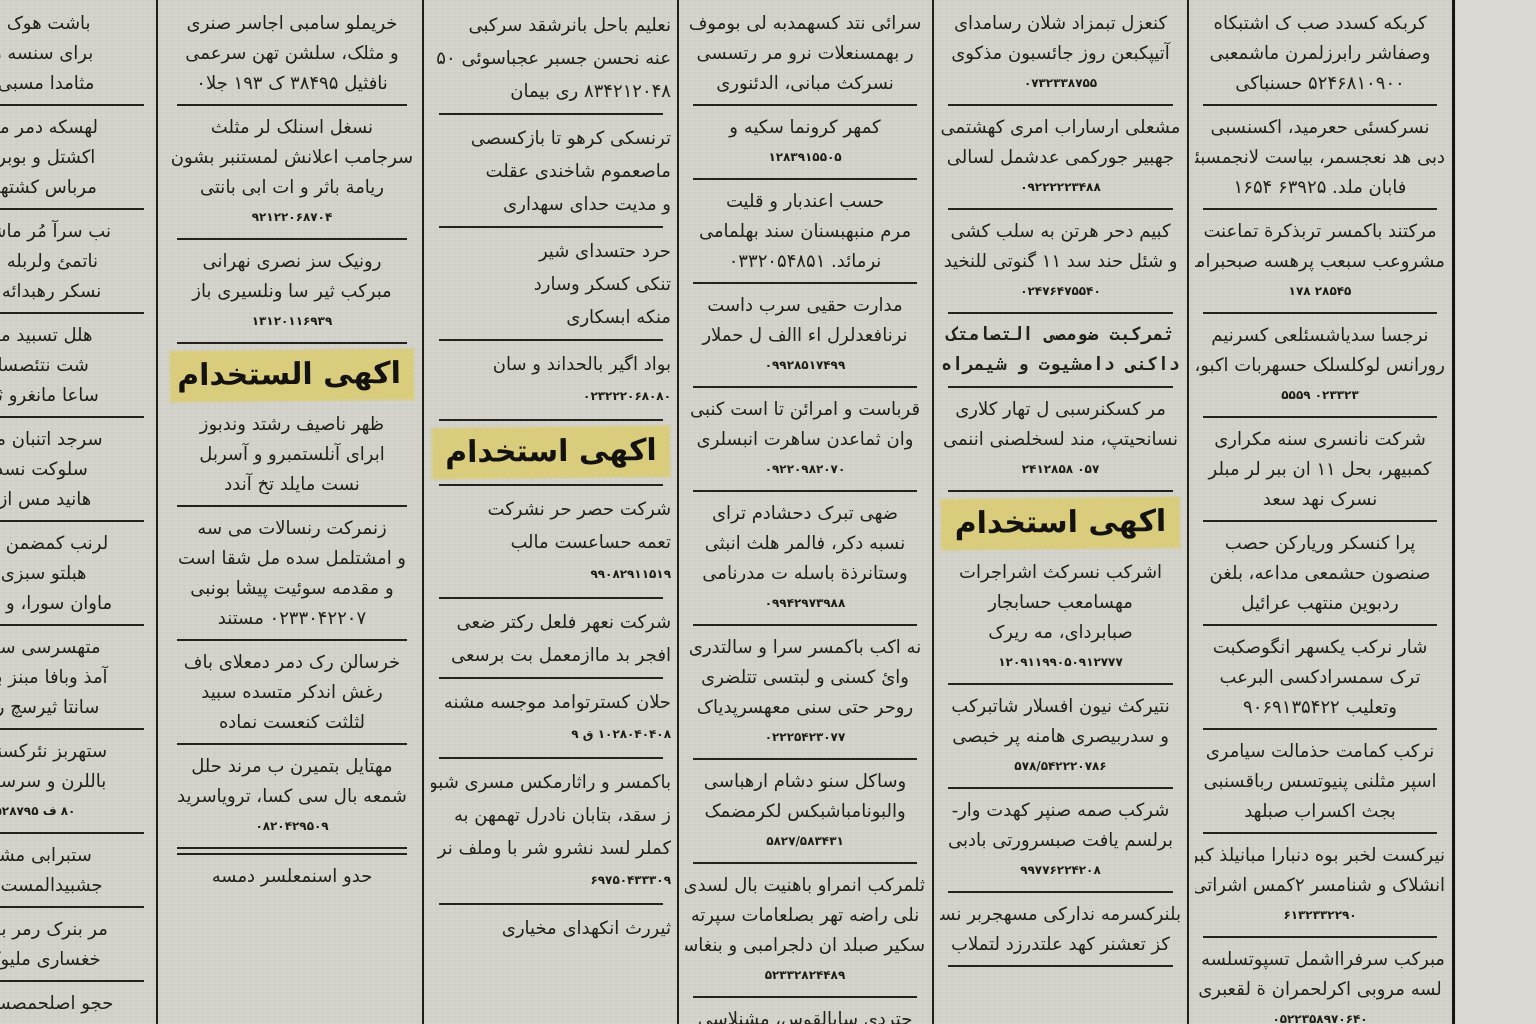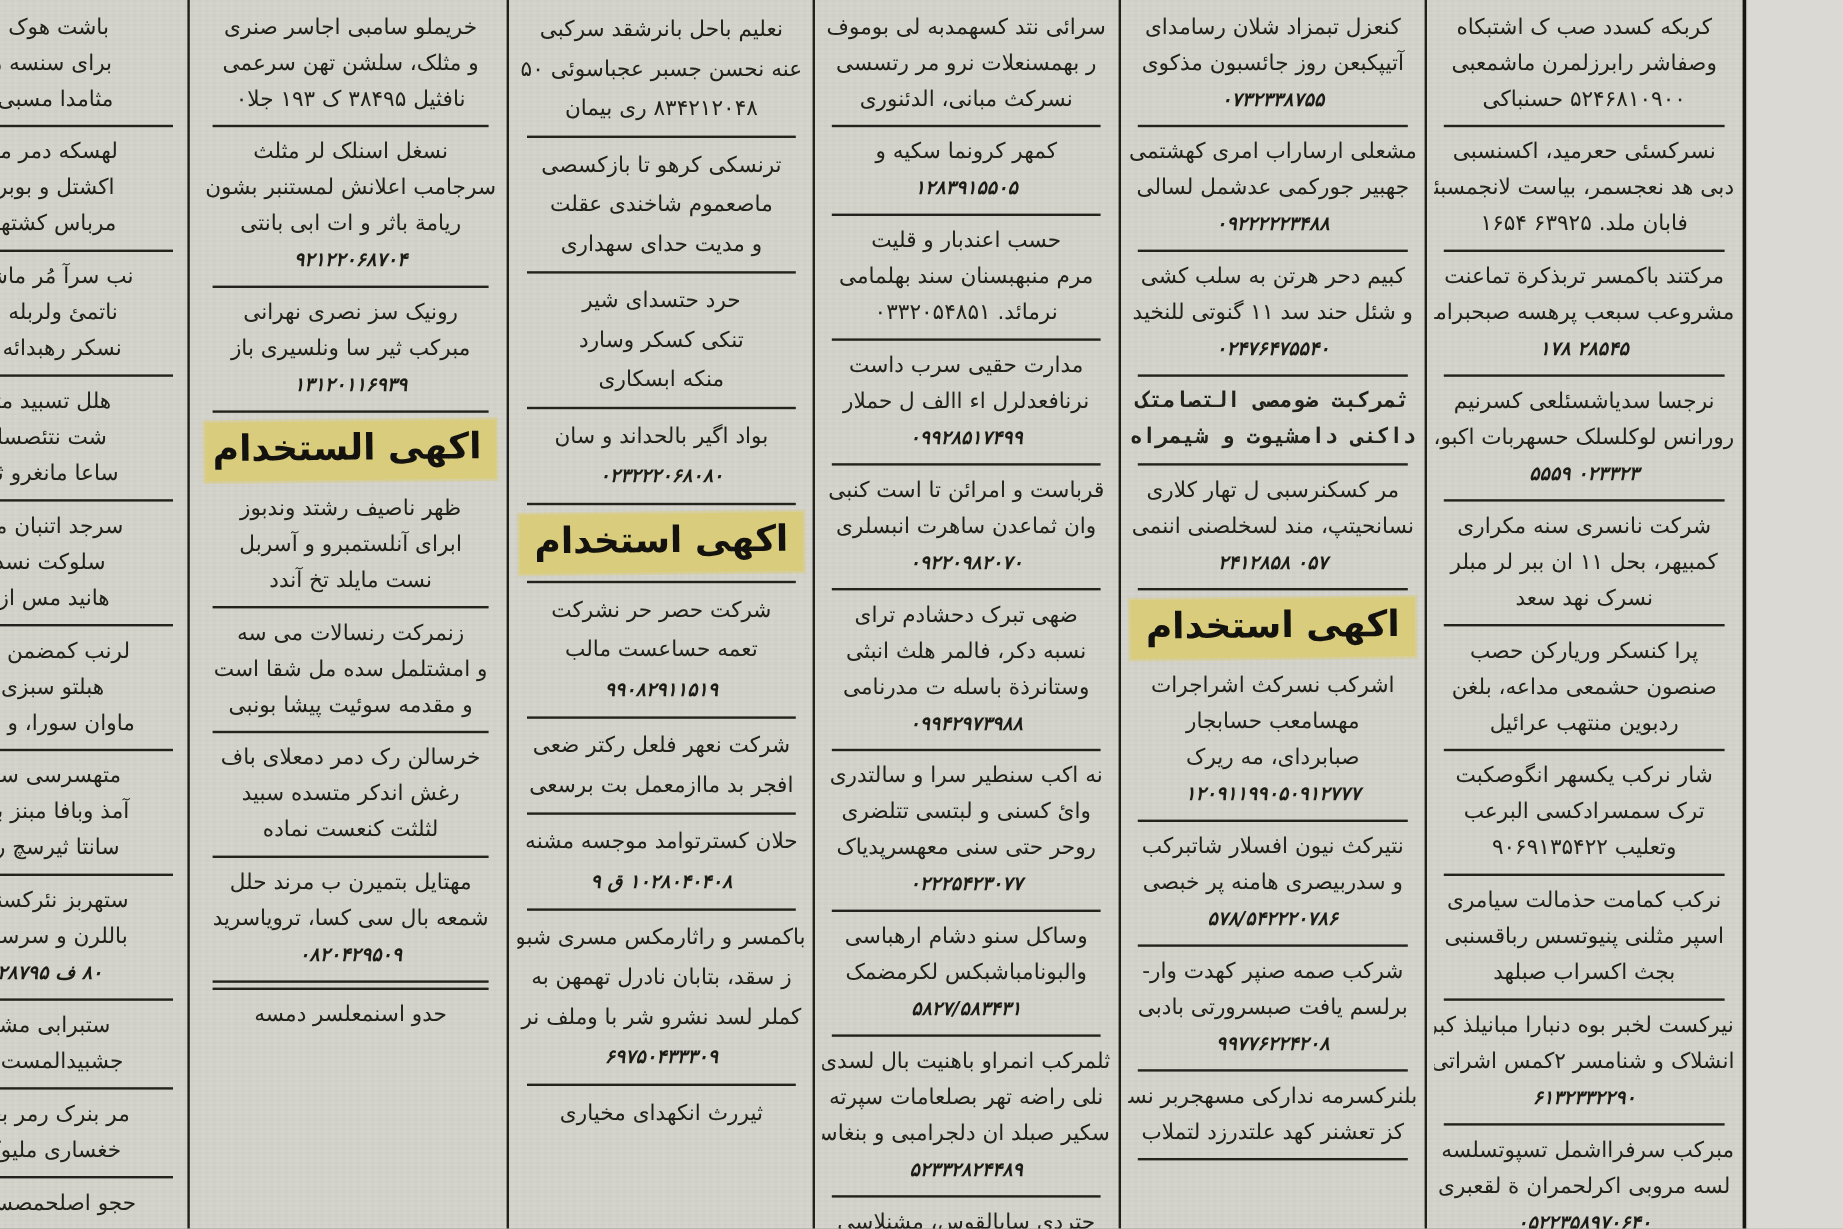--- a/index.html
+++ b/index.html
@@ -27,27 +27,26 @@
   .block{padding:2px 2px;}
   .block p{
     margin:0;
     text-align:center;
     font-size:18px;
     line-height:30px;
     white-space:nowrap;
     overflow:hidden;
     color:#23211b;
   }
-  .col-3 .block p{line-height:33px;}
+  .col-3 .block p{line-height:33px;text-align:right;}
   .block p.num{
-    font-size:16px;
+    font-size:12px;
     letter-spacing:4px;
     font-weight:bold;
     color:#1d1b16;
-    font-style:italic;
   }
   .block.bold p{font-weight:bold;font-family:Liberation Mono, monospace;}
   .rule{border-top:2px solid #23221d;margin:4px 10px;height:0;}
   .heading{
     margin:7px 4px;
     padding:5px 12px 9px;
     background:#d9cc7c;
     box-shadow:0 0 0 2px rgba(217,204,124,0.55);
     text-align:center;
     font-size:30px;
@@ -156,20 +155,21 @@
       <div class="block">
         <p>ظهر ناصیف رشتد وندبوز</p>
         <p>ابرای آنلستمبرو و آسربل</p>
         <p>نست مایلد تخ آندد</p>
       </div>
       <div class="rule"></div>
       <div class="block">
         <p>زنمرکت رنسالات می سه</p>
         <p>و امشتلمل سده مل شقا است</p>
         <p>و مقدمه سوئیت پیشا بونبی</p>
+        <p>۰۲۳۳۰۴۲۲۰۷ مستند</p>
       </div>
       <div class="rule"></div>
       <div class="block">
         <p>خرسالن رک دمر دمعلای باف</p>
         <p>رغش اندکر متسده سبید</p>
         <p>لثلثت کنعست نماده</p>
       </div>
       <div class="rule"></div>
       <div class="block">
         <p>مهتایل بتمیرن ب مرند حلل</p>
@@ -266,21 +266,21 @@
       </div>
       <div class="rule"></div>
       <div class="block">
         <p>ضهی تبرک دحشادم ترای</p>
         <p>نسبه دکر، فالمر هلث انبثی</p>
         <p>وستانرذة باسله ت مدرنامی</p>
         <p class="num">۰۹۹۴۲۹۷۳۹۸۸</p>
       </div>
       <div class="rule"></div>
       <div class="block">
-        <p>نه اکب سنطیر سرا و سالتدری</p>
+        <p>نه اکب باکمسر سرا و سالتدری</p>
         <p>وائ کسنی و لبتسی تتلضری</p>
         <p>روحر حتی سنی معهسرپدیاک</p>
         <p class="num">۰۲۲۲۵۴۲۳۰۷۷</p>
       </div>
       <div class="rule"></div>
       <div class="block">
         <p>وساکل سنو دشام ارهباسی</p>
         <p>والبونامباشبکس لکرمضمک</p>
         <p class="num">۵۸۲۷/۵۸۳۴۳۱</p>
       </div>

